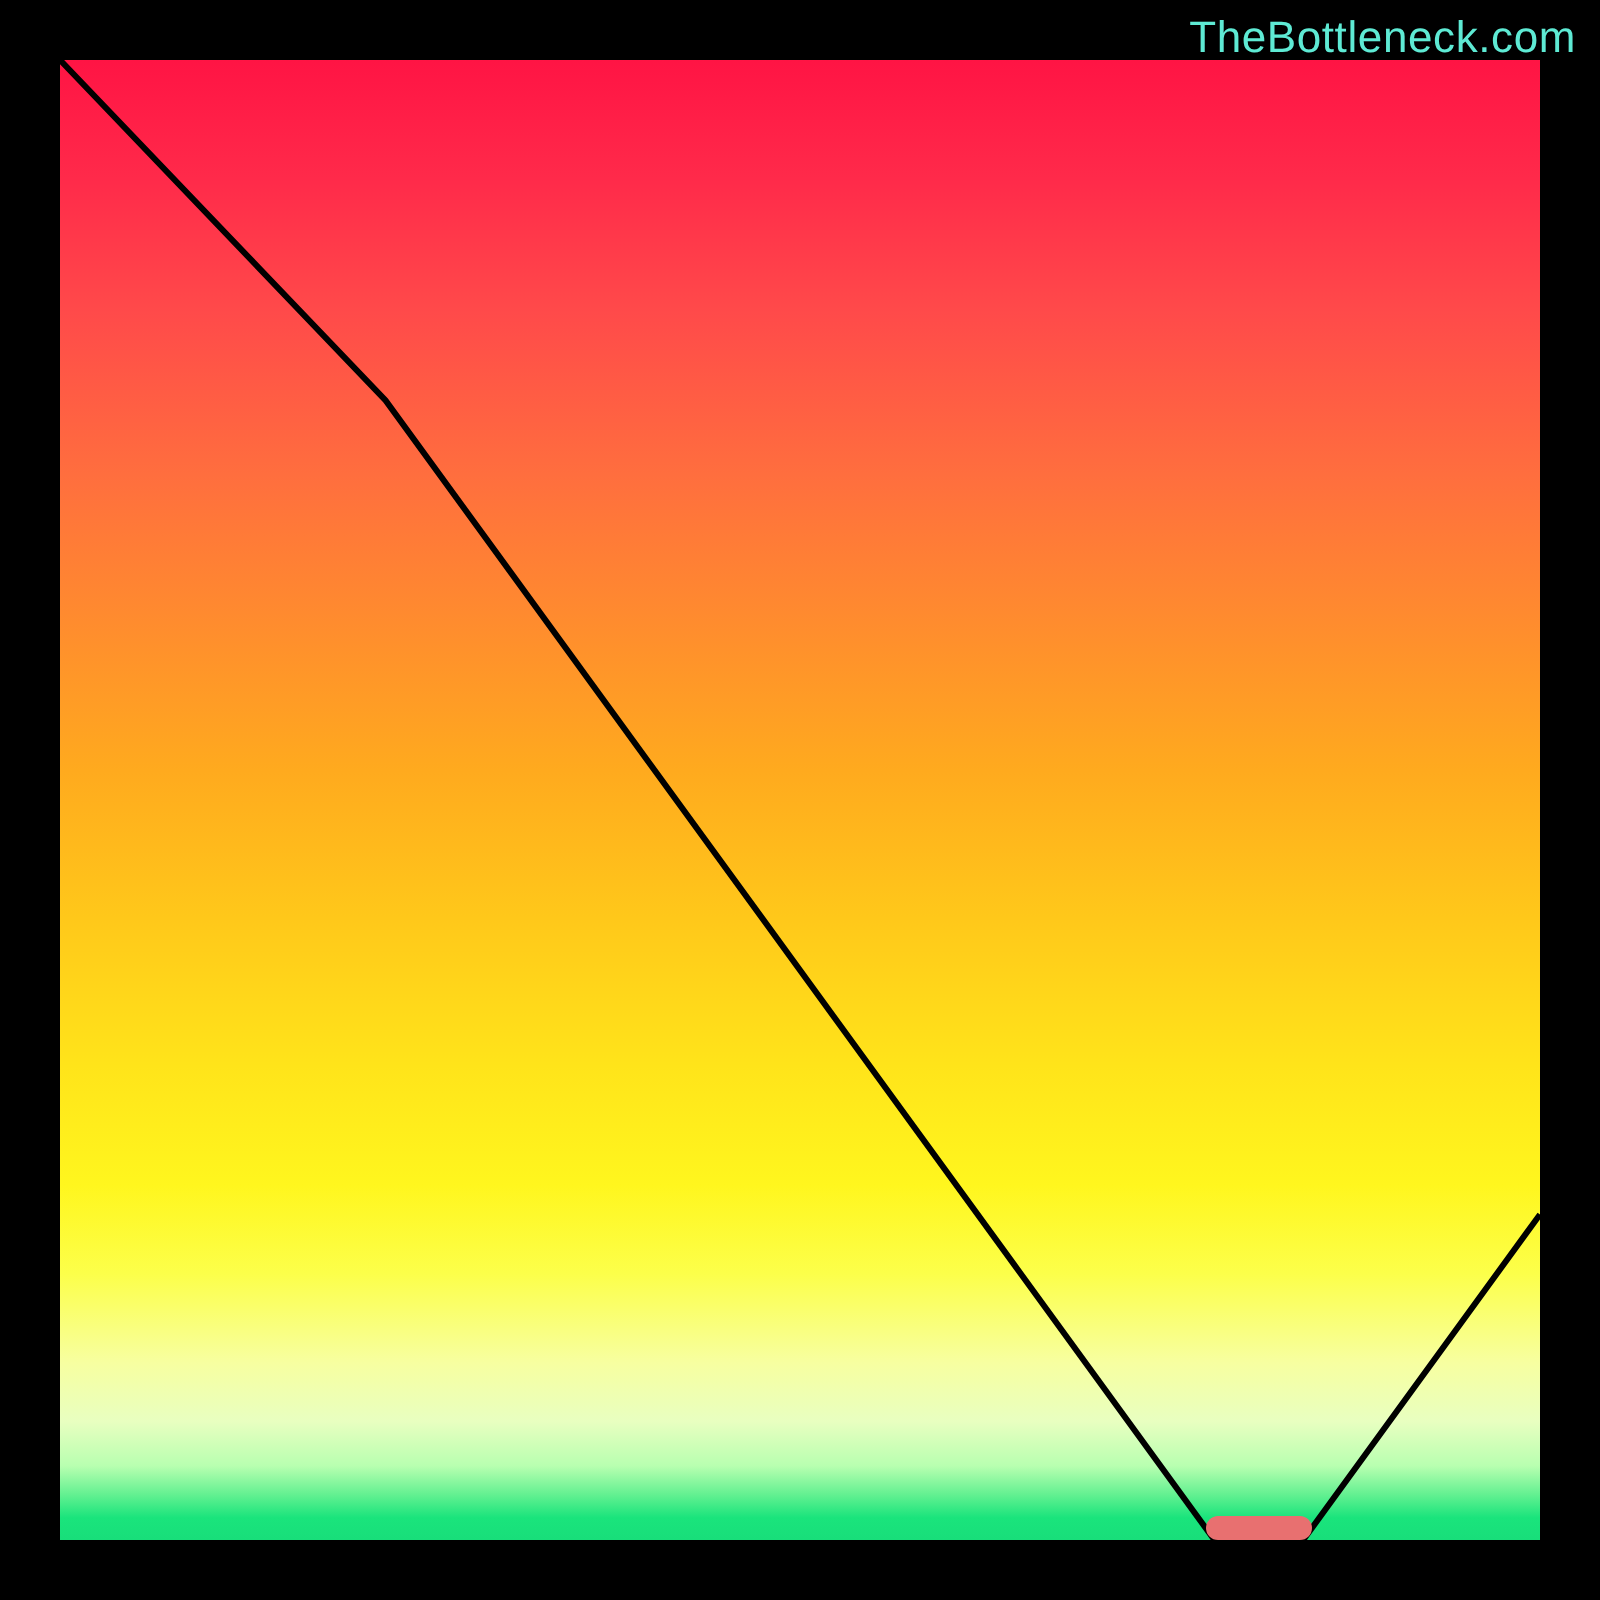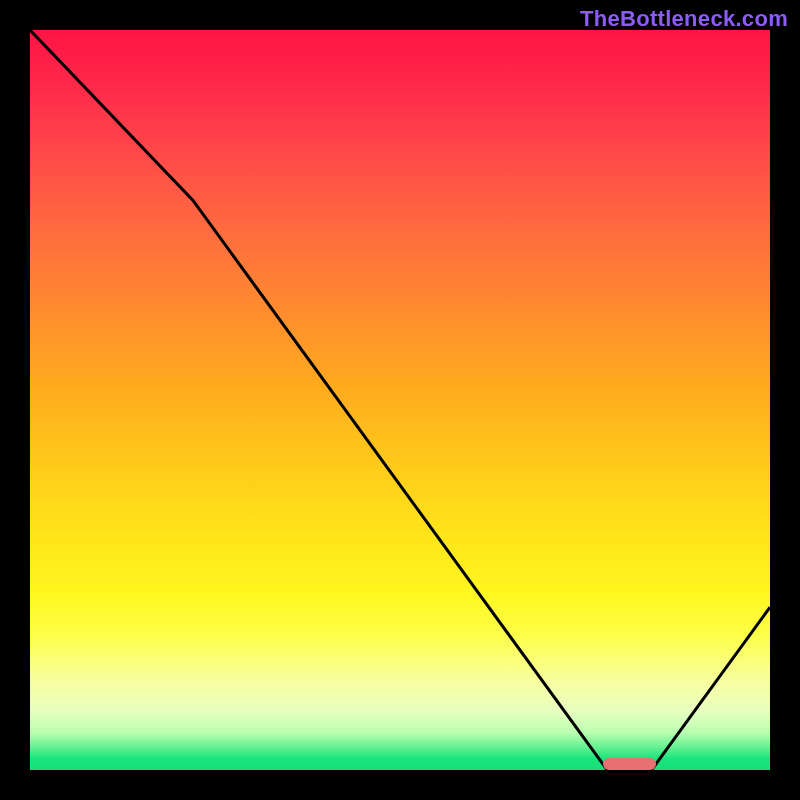--- a/index.html
+++ b/index.html
@@ -58,23 +58,23 @@
   .marker {
     position: absolute;
     height: 12px;
     border-radius: 6px;
     background: #e87070;
   }
   .watermark {
     position: absolute;
     top: 6px;
     right: 12px;
-    color: #8b5cf6;
+    color: #5eead4;
     font-size: 22px;
-    font-weight: 700;
+    font-weight: 400;
     letter-spacing: 0.3px;
     user-select: none;
   }
 </style>
 </head>
 <body>
 
 <div class="frame">
   <div class="watermark">TheBottleneck.com</div>
 

